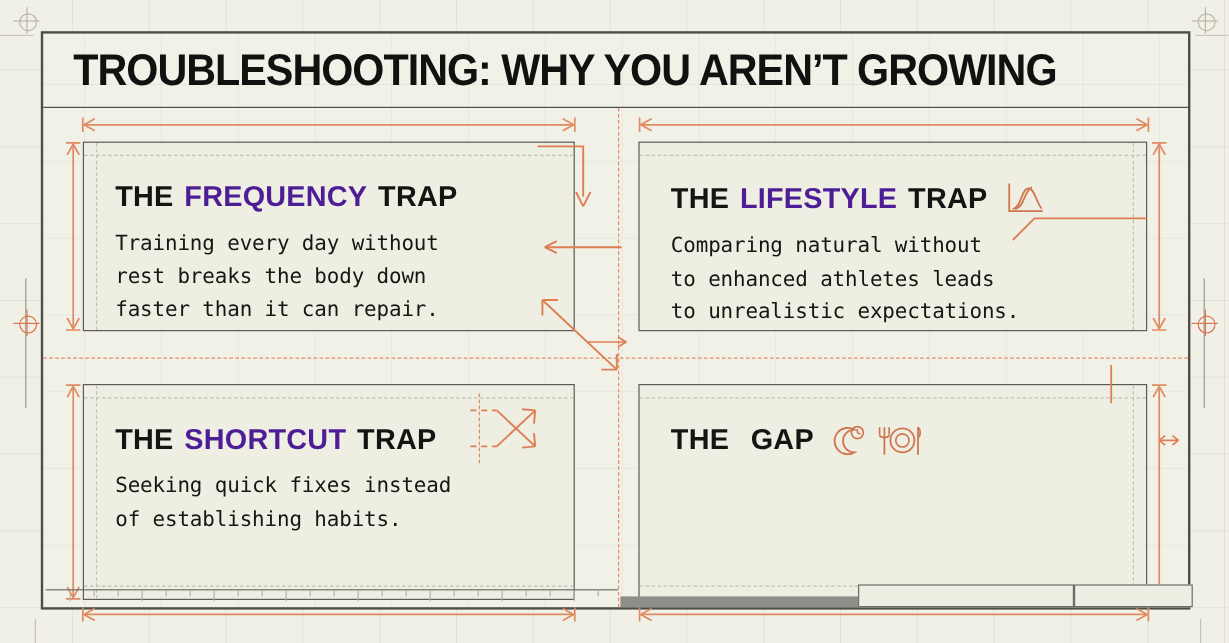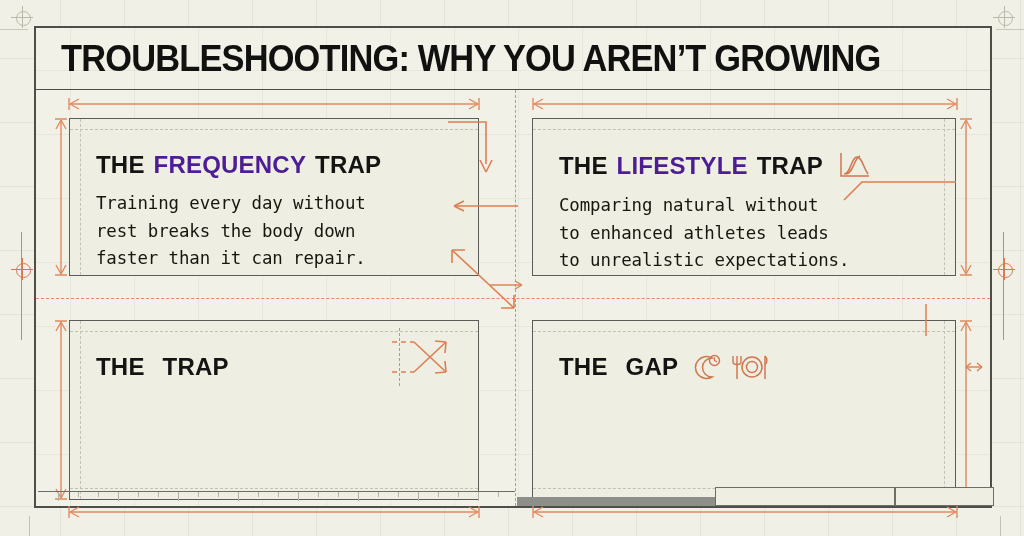--- a/index.html
+++ b/index.html
@@ -338,23 +338,26 @@
       </svg>
 
       <div class="card card-c3">
         <div class="inner-guide-h"></div>
         <div class="inner-guide-v"></div>
         <div class="inner-guide-h bot"></div>
         <div class="card-body">
           <div class="card-head">
             <span>THE</span>
             <span class="sp"></span>
+            <span class="kw">SHORTCUT</span>
             <span class="sp"></span>
             <span>TRAP</span>
           </div>
+          <div class="card-text">Seeking quick fixes instead
+of establishing habits.</div>
         </div>
       </div>
 
       <svg class="anno" style="left:354px; top:242px; width:74px; height:52px;" viewBox="0 0 74 52">
         <path d="M2 10 L24 10" stroke="#dd7f52" stroke-width="1.5" fill="none" stroke-dasharray="5 4"></path>
         <path d="M2 40 L24 40" stroke="#dd7f52" stroke-width="1.5" fill="none" stroke-dasharray="5 4"></path>
         <path d="M24 10 L56 40" stroke="#dd7f52" stroke-width="1.6" fill="none"></path>
         <path d="M24 40 L56 10" stroke="#dd7f52" stroke-width="1.6" fill="none"></path>
         <path d="M56 10 L45 9 M56 10 L55 21" stroke="#dd7f52" stroke-width="1.6" fill="none"></path>
         <path d="M56 40 L45 41 M56 40 L55 29" stroke="#dd7f52" stroke-width="1.6" fill="none"></path>

